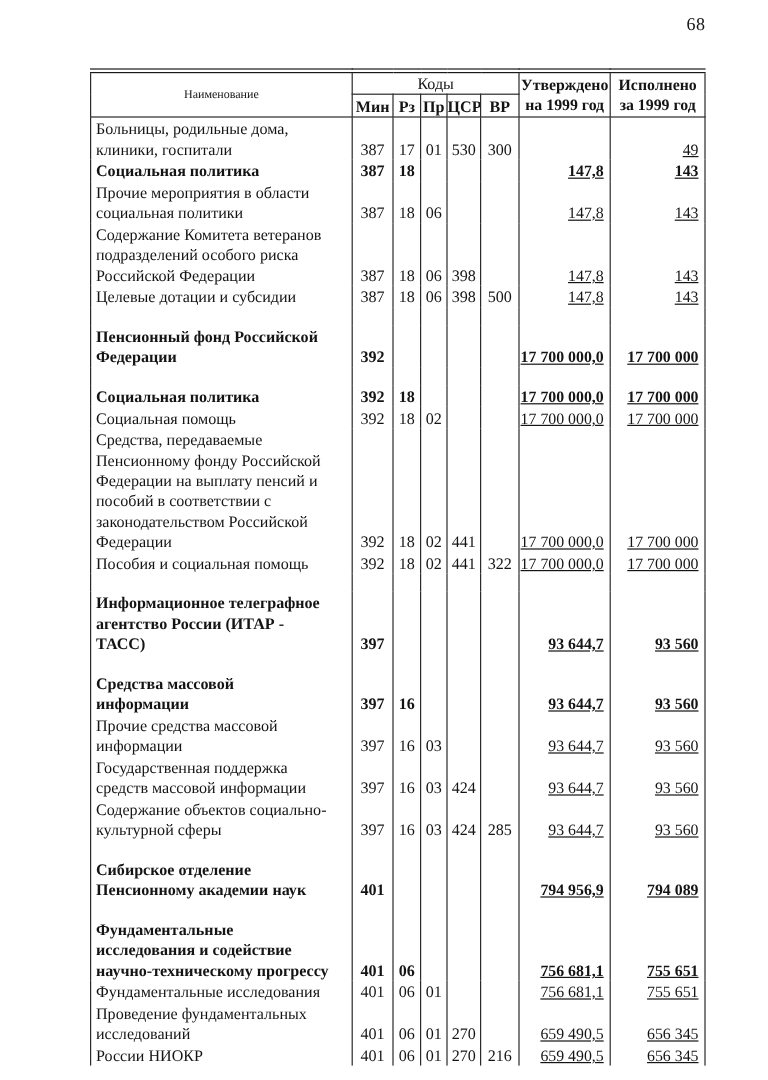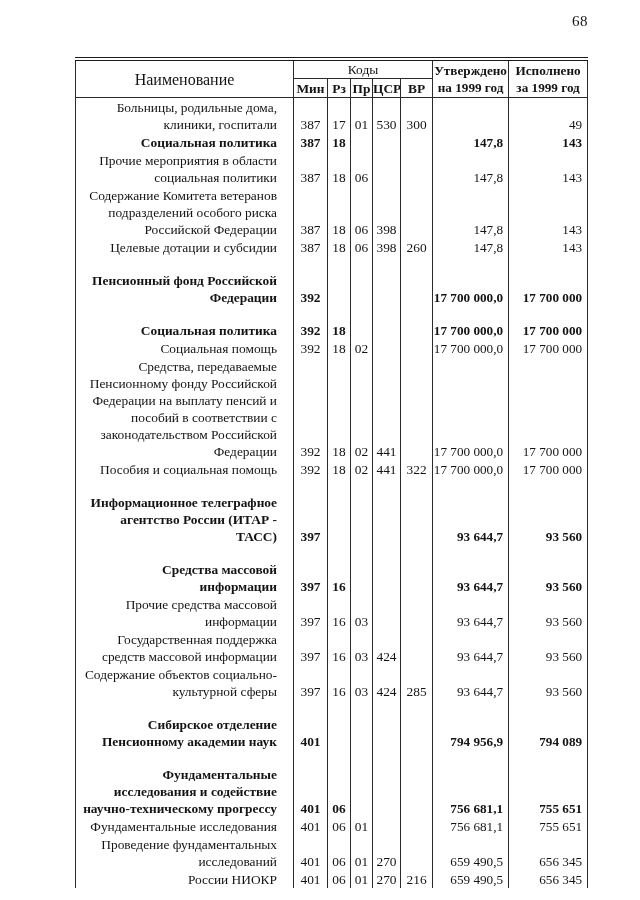--- a/index.html
+++ b/index.html
@@ -41,50 +41,51 @@
     overflow: hidden;
   }
   .budget-table thead th {
     font-weight: normal;
     border-bottom: 1px solid #2a2a2a;
     text-align: center;
     vertical-align: middle;
     white-space: pre-line;
   }
   .budget-table thead th.h-name {
-    font-size: 16px;
+    font-size: 10px;
   }
   .budget-table thead th.h-codes {
     height: 17px;
   }
   .budget-table thead th.h-code {
     height: 18px;
     font-weight: bold;
   }
   .budget-table thead th.h-money {
     font-size: 13.2px;
     font-weight: bold;
   }
   .budget-table tbody td {
     vertical-align: bottom;
   }
   td.c-name {
     padding: 0 16px 0 4px;
     white-space: pre-line;
-    text-align: right;
+    text-align: left;
   }
   td.c-code {
     text-align: center;
     white-space: nowrap;
   }
   td.c-money {
     text-align: right;
     padding-right: 5px;
     white-space: nowrap;
     font-size: 13.2px;
+    text-decoration: underline;
   }
   tr.bold-row td {
     font-weight: bold;
   }
   tr.data-row > td {
     padding-top: 1px;
   }
   tr.spacer-row td {
     height: 14px;
   }
@@ -166,21 +167,21 @@
     <td class="c-code"></td>
     <td class="c-money">147,8</td>
     <td class="c-money">143</td>
   </tr>
       <tr class="data-row">
     <td class="c-name">Целевые дотации и субсидии</td>
     <td class="c-code">387</td>
     <td class="c-code">18</td>
     <td class="c-code">06</td>
     <td class="c-code">398</td>
-    <td class="c-code">260</td>
+    <td class="c-code">500</td>
     <td class="c-money">147,8</td>
     <td class="c-money">143</td>
   </tr>
       <tr class="data-row spacer-row">
     <td class="c-name"></td>
     <td class="c-code"></td>
     <td class="c-code"></td>
     <td class="c-code"></td>
     <td class="c-code"></td>
     <td class="c-code"></td>

